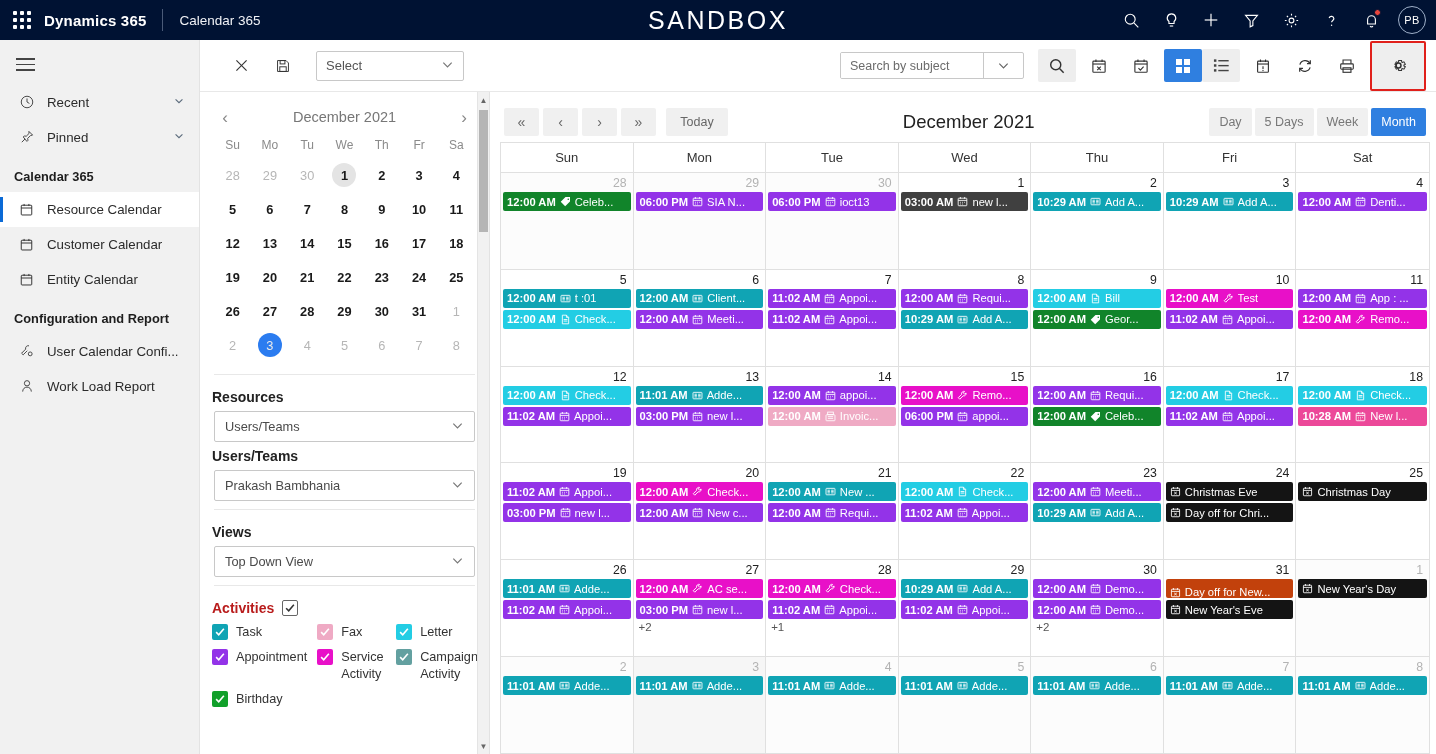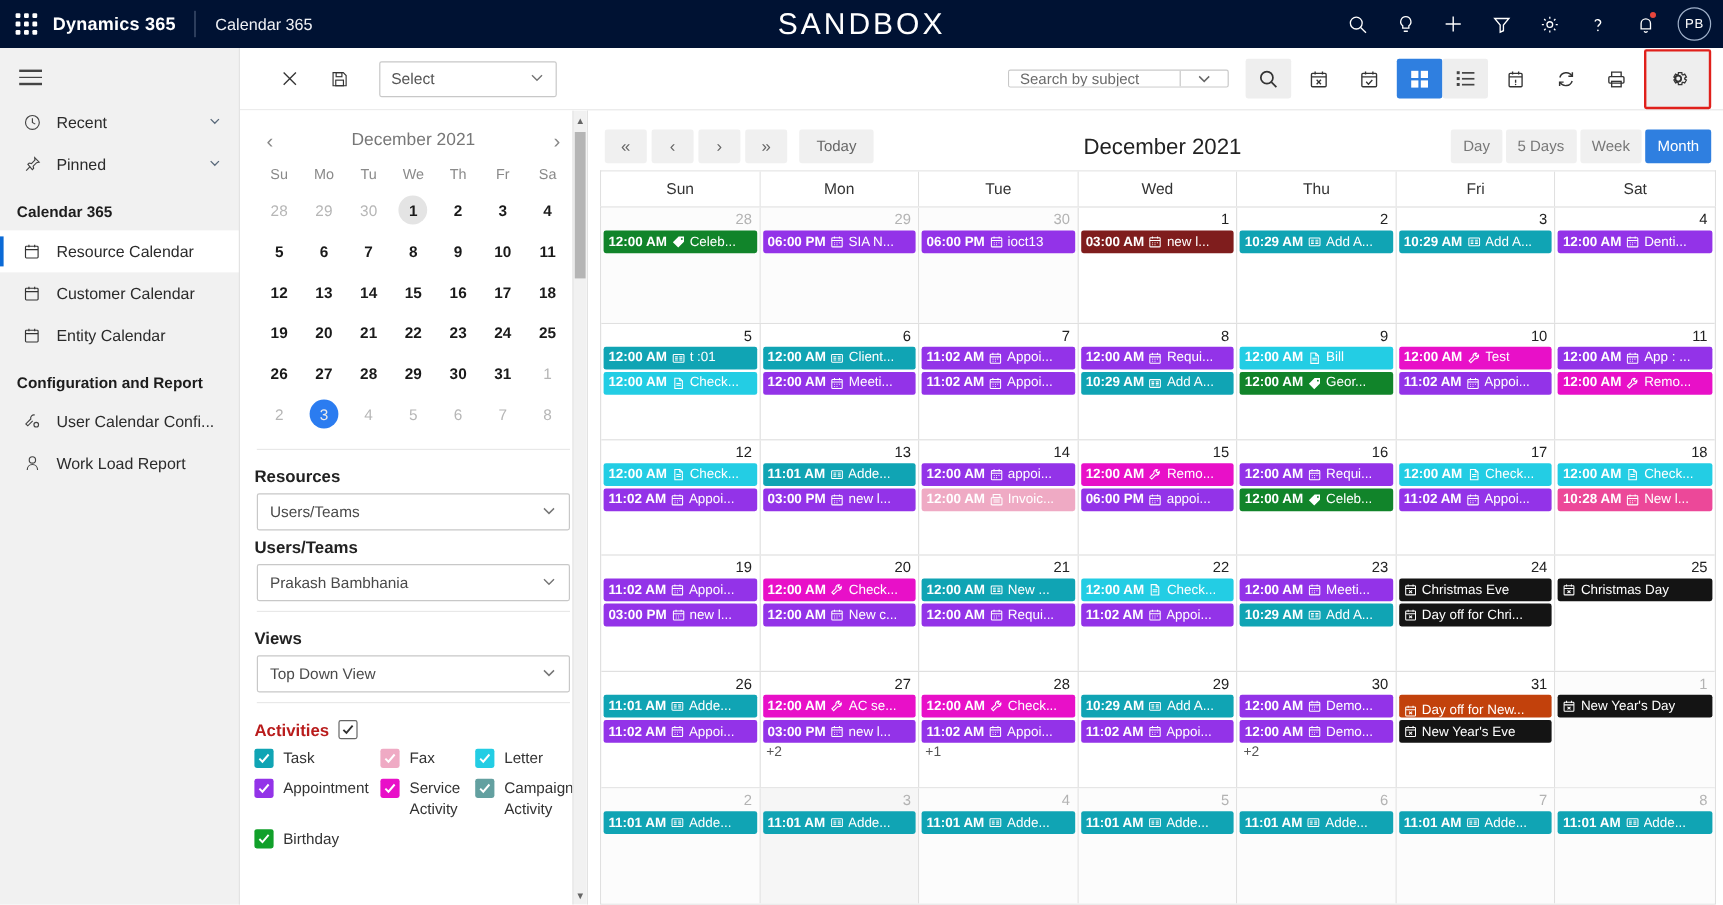--- a/index.html
+++ b/index.html
@@ -61,21 +61,21 @@
     border-bottom: 1px solid #e8e8e8; background: #fff; gap: 8px;
   }
   .cmd-ico { width: 34px; height: 34px; display: flex; align-items: center; justify-content: center; cursor: pointer; color: #333; }
   .sel-box {
     width: 148px; height: 30px; border: 1px solid #c8c8c8; border-radius: 2px;
     display: flex; align-items: center; padding: 0 9px; font-size: 13px; color: #555;
     margin-left: 8px; cursor: pointer; background: #fff;
   }
   .sel-box .cv { margin-left: auto; color: #777; }
   .cmd-right { margin-left: auto; display: flex; align-items: center; gap: 4px; }
-  .searchwrap { display: flex; height: 15px; border: 1px solid #c8c8c8; border-radius: 2px; overflow: hidden; margin-right: 10px; }
+  .searchwrap { display: flex; height: 27px; border: 1px solid #c8c8c8; border-radius: 2px; overflow: hidden; margin-right: 10px; }
   .searchwrap input {
     border: none; outline: none; width: 142px; padding: 0 9px;
     font-size: 12.5px; font-family: inherit; color: #333;
   }
   .searchwrap input::placeholder { color: #6b6b6b; }
   .search-drop { width: 40px; border-left: 1px solid #c8c8c8; display: flex; align-items: center; justify-content: center; cursor: pointer; color: #666; }
   .tbtn {
     width: 38px; height: 33px; display: flex; align-items: center; justify-content: center;
     cursor: pointer; border-radius: 2px; color: #3a3a3a;
   }
@@ -693,21 +693,21 @@
                       <line x1="9" y1="8" x2="10" y2="8"></line>
                       <line x1="4" y1="10.2" x2="5" y2="10.2"></line>
                       <line x1="6.5" y1="10.2" x2="7.5" y2="10.2"></line>
                     </svg>
                   </span>
                   <span class="s">ioct13</span>
                 </div>
               </div>
               <div class="cell">
                 <div class="daynum">1</div>
-                <div class="ev" style="background: #7f1d1d;">
+                <div class="ev" style="background: #404040;">
                   <span class="t">03:00 AM</span>
                   <span class="gi">
                     <svg width="11" height="11" viewBox="0 0 14 14" fill="none" stroke="#fff" stroke-width="1.1">
                       <rect x="1.5" y="2.8" width="11" height="9.6" rx="0.8"></rect>
                       <line x1="1.5" y1="5.6" x2="12.5" y2="5.6"></line>
                       <line x1="4.3" y1="1.3" x2="4.3" y2="3.6"></line>
                       <line x1="9.7" y1="1.3" x2="9.7" y2="3.6"></line>
                       <line x1="4" y1="8" x2="5" y2="8"></line>
                       <line x1="6.5" y1="8" x2="7.5" y2="8"></line>
                       <line x1="9" y1="8" x2="10" y2="8"></line>

